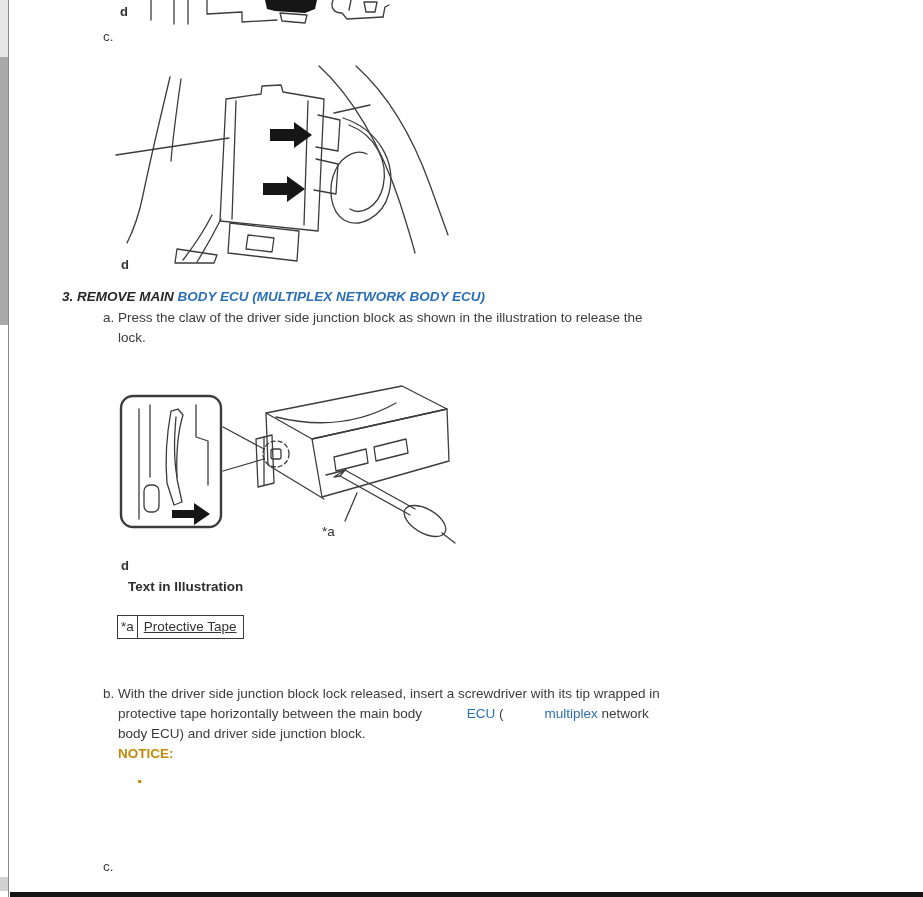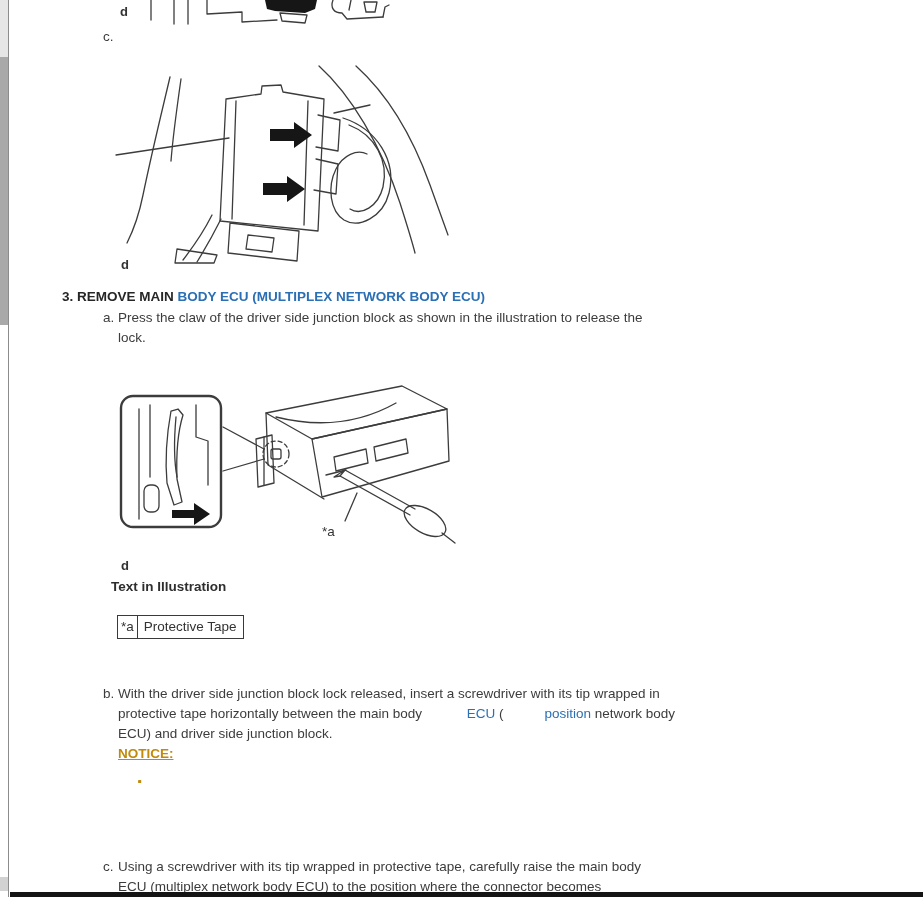--- a/index.html
+++ b/index.html
@@ -47,45 +47,45 @@
   }
 
   
   .substep{
     position:absolute;
     line-height:20px;
     padding-left:15px;
   }
   .substep .marker{position:absolute;left:0;top:0;}
 
-  .stepline{position:absolute;font-weight:700;color:#262626;white-space:nowrap;line-height:18px;}
+  .stepline{position:absolute;font-weight:700;color:#262626;white-space:nowrap;line-height:18px;font-style:italic;}
   .stepline a{color:var(--link);text-decoration:none;font-weight:700;cursor:pointer;}
 
   a.inline-link{color:var(--link);text-decoration:none;cursor:pointer;padding-left:41px;}
 
-  .notice-label{font-weight:700;color:var(--notice);text-decoration:underline;}
+  .notice-label{font-weight:700;color:var(--notice);}
 
   .notice-list{
     position:absolute;list-style:none;
     font-weight:700;color:var(--notice);line-height:21px;
   }
   .notice-list li{position:relative;padding-left:17px;}
   .notice-list .bullet{position:absolute;left:0;top:0;font-size:11px;}
 
   .till-heading{position:absolute;font-weight:700;color:#2e2e2e;line-height:16px;}
 
   table.ill-table{
     position:absolute;border-collapse:collapse;color:#333;
   }
   table.ill-table td{
     border:1px solid #3a3a3a;font-size:13.5px;line-height:16px;
     padding:3px 4px 3px 4px;background:#fff;
   }
   table.ill-table td.key{padding:3px 3px;}
-  table.ill-table td.val{padding:3px 6px;}
+  table.ill-table td.val{padding:3px 6px;text-decoration:underline;}
 </style>
 </head>
 <body>
 
 <div class="page">
 
   <div class="vscroll">
     <div class="track-top"></div>
     <div class="thumb"></div>
     <div class="corner"></div>
@@ -170,48 +170,47 @@
       <path d="M226 103 L296 142"></path>
       <path d="M231 97 L301 136"></path>
       <path d="M220 104 L231 97 L226 103 Z"></path>
       <ellipse cx="311" cy="148" rx="23" ry="12" transform="rotate(30 311 148)"></ellipse>
       <path d="M328 160 L341 170"></path>
       <path d="M243 120 L231 148"></path>
     </svg>
     <span class="fig-callout" style="left:322px;top:524px;">*a</span>
     <span class="fig-label" style="left:121px;top:559px;">d</span>
 
-    <div class="till-heading" style="left:111px;top:579px;">Text in Illustration</div>
+    <div class="till-heading" style="left:128px;top:579px;">Text in Illustration</div>
 
     <table class="ill-table" style="left:117px;top:615px;">
       <tbody>
           <tr>
         <td class="key">*a</td>
         <td class="val">Protective Tape</td>
       </tr>
     </tbody>
       </table>
 
     <div class="substep" style="left:103px;top:684px;width:575px;">
       <span class="marker">b.</span>
-      <span><span>With the driver side junction block lock released, insert a screwdriver with its tip wrapped in protective tape horizontally between the main body </span><a class="inline-link">ECU</a><span> (</span><a class="inline-link">position</a><span> network body ECU) and driver side junction block.</span></span>
+      <span><span>With the driver side junction block lock released, insert a screwdriver with its tip wrapped in protective tape horizontally between the main body </span><a class="inline-link">ECU</a><span> (</span><a class="inline-link">multiplex</a><span> network body ECU) and driver side junction block.</span></span>
       <div class="notice-label">NOTICE:</div>
     </div>
 
     <ul class="notice-list" style="left:138px;top:771px;width:505px;">
       <li>
         <span class="bullet">▪</span>
       </li>
       <li>
         <span class="bullet">▪</span>
       </li>
     </ul>
 
     <div class="substep" style="left:103px;top:857px;width:552px;">
       <span class="marker">c.</span>
-      <span>Using a screwdriver with its tip wrapped in protective tape, carefully raise the main body ECU (multiplex network body ECU) to the position where the connector becomes</span>
     </div>
 
   </div>
 
   <div class="bottom-edge"></div>
 
 </div>
 
 </body></html>

